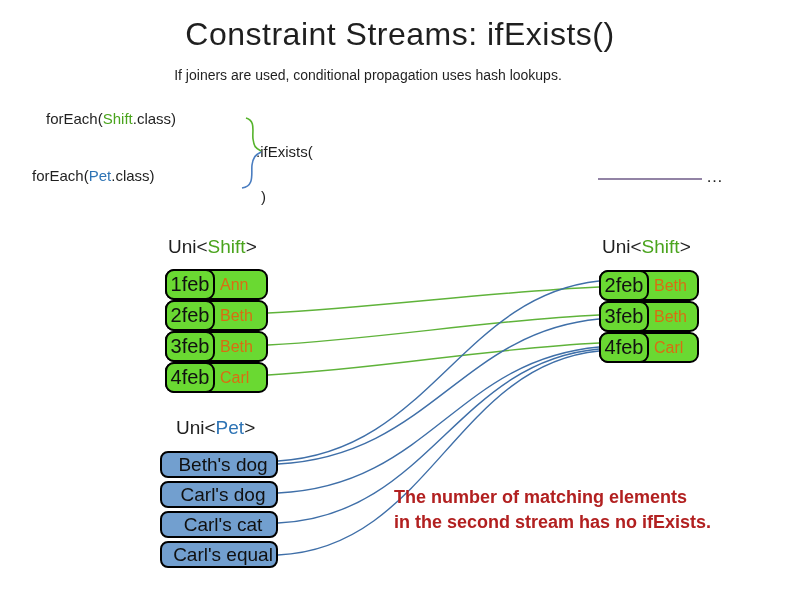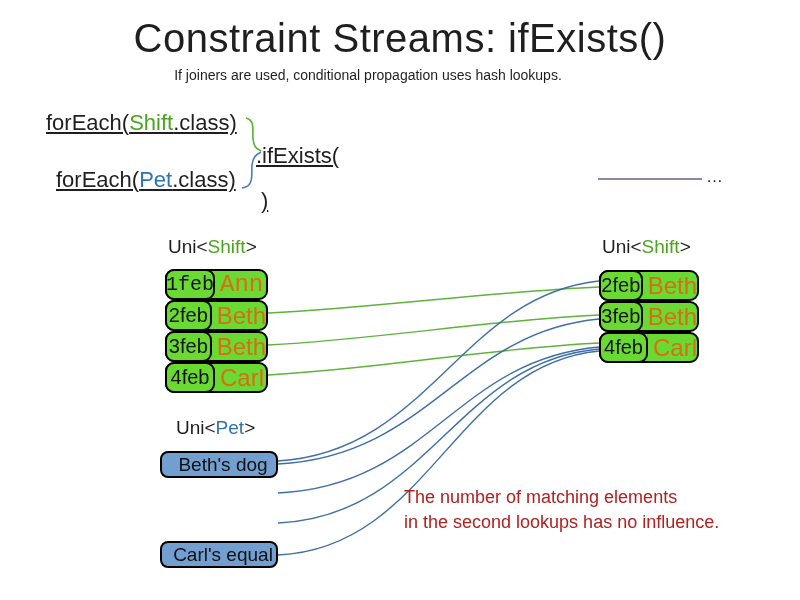--- a/index.html
+++ b/index.html
@@ -1,24 +1,24 @@
 <!DOCTYPE html>
 <html style="--shift_green: #4aa41d; --pet_blue: #2e74b5; --employee_orange: #d96d12; --box_green: #6ad932; --box_blue: #729fcf; --note_red: #b22020; --connector_green: #5fb33a; --connector_blue: #3f6fa8; --brace_green: #56b32c; --brace_blue: #4a7dc0; --link_purple: #6e5a87; --text_dark: #1f1f1f;"><head>
 <meta charset="utf-8">
 <style>
   html,body{margin:0;padding:0;background:#ffffff;}
   body{width:800px;height:600px;font-family:"Liberation Sans",sans-serif;}
   #slide{position:relative;width:800px;height:600px;background:#fff;overflow:hidden;}
 
   .abs{position:absolute;}
-  #title{left:0;top:16px;width:800px;text-align:center;font-size:40px;color:#1f1f1f;letter-spacing:0.5px;}
+  #title{left:0;top:16px;width:800px;text-align:center;font-size:32px;color:#1f1f1f;letter-spacing:0.5px;}
   #subtitle{left:0;top:67px;width:736px;text-align:center;font-size:14px;color:#1f1f1f;}
 
   .code{color:var(--text_dark,#1f1f1f);white-space:pre;}
-  .code-lg{font-size:22px;text-decoration:underline;}
+  .code-lg{font-size:15px;}
   .code-sm{font-size:14px;}
   .cls-shift{color:var(--shift_green,#4aa41d);}
   .cls-pet{color:var(--pet_blue,#2e74b5);}
 
   #connections{left:0;top:0;width:800px;height:600px;z-index:1;}
   #connections path{fill:none;}
   .conn-green{stroke:var(--connector_green,#5fb33a);stroke-width:1.4;}
   .conn-blue{stroke:var(--connector_blue,#3f6fa8);stroke-width:1.4;}
   .brace-green{stroke:var(--brace_green,#56b32c);stroke-width:1.6;}
   .brace-blue{stroke:var(--brace_blue,#4a7dc0);stroke-width:1.6;}
@@ -28,28 +28,28 @@
 
   .shift-row{width:103px;height:31px;background:var(--box_green,#6ad932);
     border:2px solid #000;border-radius:9px;box-sizing:border-box;
     display:flex;align-items:stretch;z-index:2;}
   .shift-row.rt{width:100px;}
   .date-cell{width:50px;margin:-2px 0 -2px -2px;height:calc(100% + 4px);
     border:2px solid #000;border-radius:9px;box-sizing:border-box;
     display:flex;align-items:center;justify-content:center;
     font-size:20px;color:#111;background:var(--box_green,#6ad932);}
   .name-cell{flex:1;display:flex;align-items:center;padding-left:5px;
-    font-size:24px;color:var(--employee_orange,#d96d12);}
+    font-size:16px;color:var(--employee_orange,#d96d12);}
 
   .pet-row{width:118px;height:27px;background:var(--box_blue,#729fcf);
     border:2px solid #000;border-radius:8px;box-sizing:border-box;
     display:flex;align-items:center;justify-content:center;
     font-size:19px;color:#101010;z-index:2;padding-left:8px;}
 
-  #note{left:404px;top:485px;font-size:18px;line-height:25px;color:var(--note_red,#b22020);z-index:2;}
+  #note{left:394px;top:485px;font-size:18px;line-height:25px;color:var(--note_red,#b22020);z-index:2;font-weight:bold;}
 </style>
 </head>
 <body>
 
 <div id="slide">
 
   <svg id="connections" class="abs" viewBox="0 0 800 600" xmlns="http://www.w3.org/2000/svg">
 
     <path class="brace-green" d="M 246,118 C 256,121 252,131 253,139 C 254,146 255,148 261,151"></path>
     <path class="brace-blue" d="M 242,188 C 255,186 251,173 252,165 C 253,158 255,155 261,152"></path>
@@ -65,32 +65,32 @@
     <path class="conn-blue" d="M 278,493 C 430,486 455,360 599,347"></path>
     <path class="conn-blue" d="M 278,523 C 430,516 455,362 599,349"></path>
     <path class="conn-blue" d="M 278,555 C 430,548 455,365 599,351"></path>
   </svg>
 
   <div id="title" class="abs">Constraint Streams: ifExists()</div>
   <div id="subtitle" class="abs">If joiners are used, conditional propagation uses hash lookups.</div>
 
   <div class="abs code code-lg" style="left:46px;top:110px;"><span>forEach(</span><span class="cls-shift">Shift</span><span>.class)</span></div>
 
-  <div class="abs code code-lg" style="left:56px;top:167px;text-align:center;"><span>forEach(</span><span class="cls-pet">Pet</span><span>.class)</span></div>
+  <div class="abs code code-lg" style="left:32px;top:167px;text-align:center;"><span>forEach(</span><span class="cls-pet">Pet</span><span>.class)</span></div>
 
   <div class="abs code code-lg" style="left:256px;top:143px;">.ifExists(</div>
 
 
   <div class="abs code code-lg" style="left:261px;top:188px;">)</div>
 
   <div class="abs code" style="left:706px;top:167px;font-size:17px;">…</div>
 
   <div class="abs uni-label" style="left:168px;top:236px;"><span>Uni&lt;</span><span class="cls-shift">Shift</span><span>&gt;</span></div>
 
-  <div class="abs shift-row" style="left:165px;top:269px;font-family:Liberation Mono, monospace;">
+  <div class="abs shift-row" style="left:165px;top:269px;">
     <span class="date-cell">1feb</span>
     <span class="name-cell">Ann</span>
   </div>
   <div class="abs shift-row" style="left:165px;top:300px;">
     <span class="date-cell">2feb</span>
     <span class="name-cell">Beth</span>
   </div>
   <div class="abs shift-row" style="left:165px;top:331px;">
     <span class="date-cell">3feb</span>
     <span class="name-cell">Beth</span>
@@ -111,20 +111,22 @@
     <span class="name-cell">Beth</span>
   </div>
   <div class="abs shift-row rt" style="left:599px;top:332px;">
     <span class="date-cell">4feb</span>
     <span class="name-cell">Carl</span>
   </div>
 
   <div class="abs uni-label" style="left:176px;top:417px;"><span>Uni&lt;</span><span class="cls-pet">Pet</span><span>&gt;</span></div>
 
   <div class="abs pet-row" style="left:160px;top:451px;">Beth's dog</div>
+  <div class="abs pet-row" style="left:160px;top:481px;">Carl's dog</div>
+  <div class="abs pet-row" style="left:160px;top:511px;">Carl's cat</div>
   <div class="abs pet-row" style="left:160px;top:541px;">Carl's equal</div>
 
   <div id="note" class="abs">
     <div>The number of matching elements</div>
-    <div>in the second lookups has no influence.</div>
+    <div>in the second stream has no ifExists.</div>
   </div>
 
 </div>
 
 </body></html>

